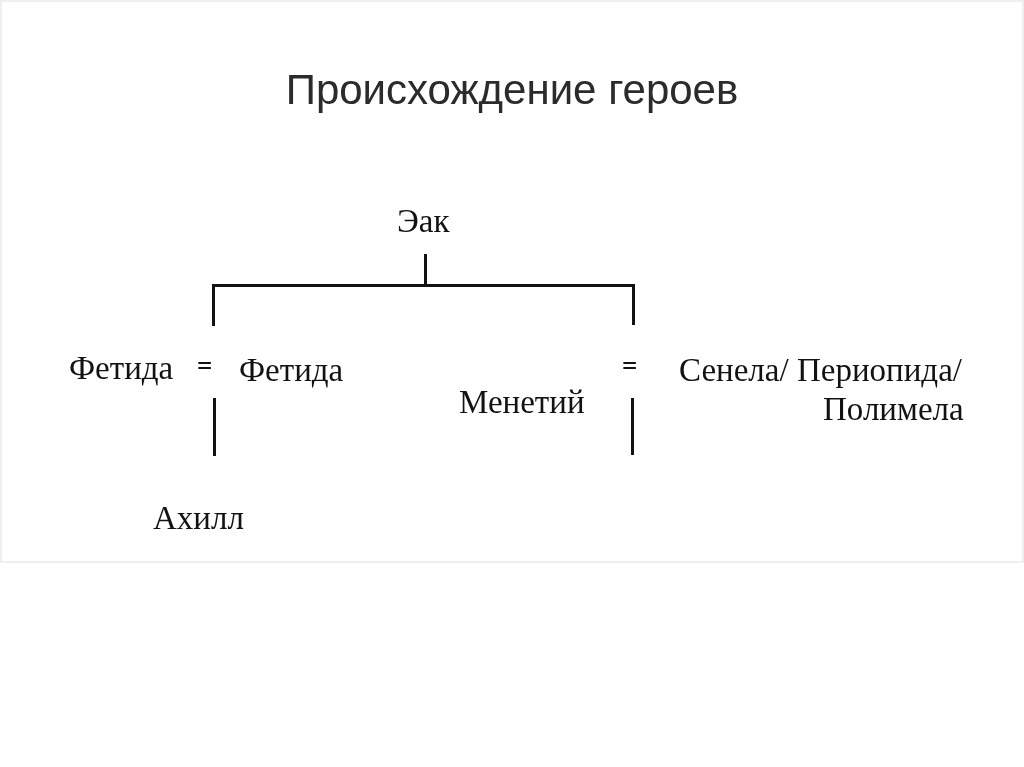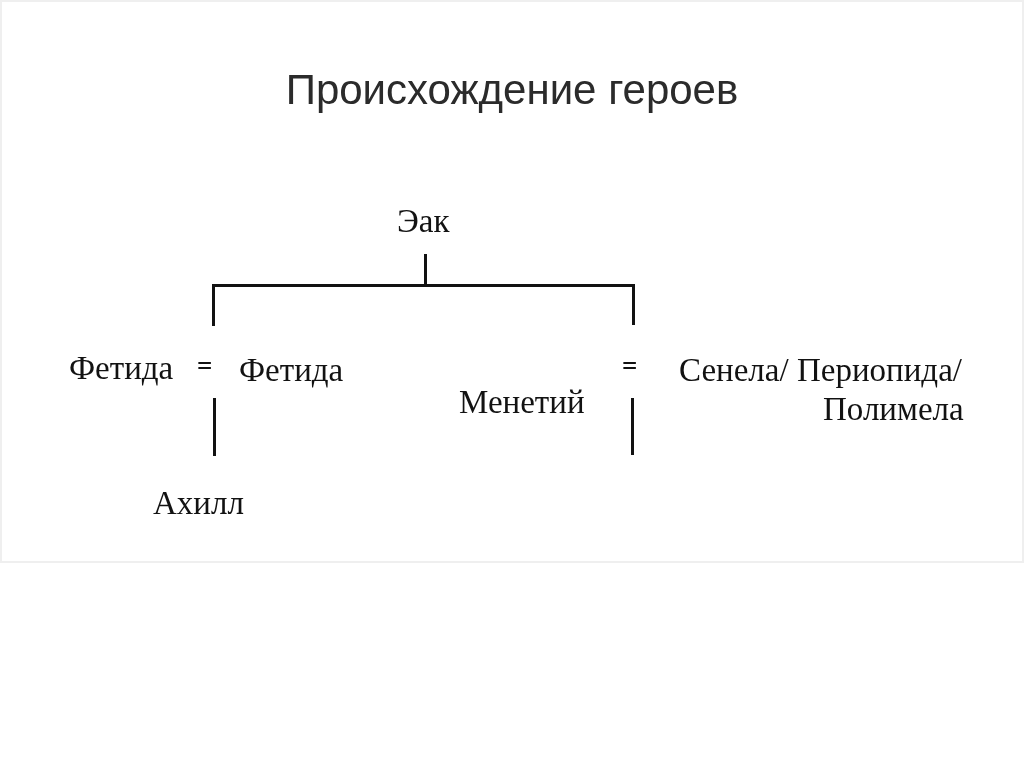--- a/index.html
+++ b/index.html
@@ -63,21 +63,21 @@
   .drop-right  { left: 629px; top: 396px; width: 3px;  height: 57px; }
   
   .thetis      { left: 67px;  top: 348px; }
   .eq-left     { left: 195px; top: 350px; }
   .peleus      { left: 237px; top: 350px; }
   .menoetius   { left: 457px; top: 350px; margin-top: 32px; }
   .eq-right    { left: 620px; top: 350px; }
   .wives       { left: 677px; top: 350px; }
   .wives2      { left: 821px; top: 389px; }
   
-  .achilles    { left: 151px; top: 483px; }
+  .achilles    { left: 151px; top: 498px; }
   .patroclus   { left: 569px; top: 485px; }
 </style>
 </head>
 <body>
 
 <div class="slide">
 
   <div class="slide-title">Происхождение героев</div>
 
   <div class="node root-node">Эак</div>

